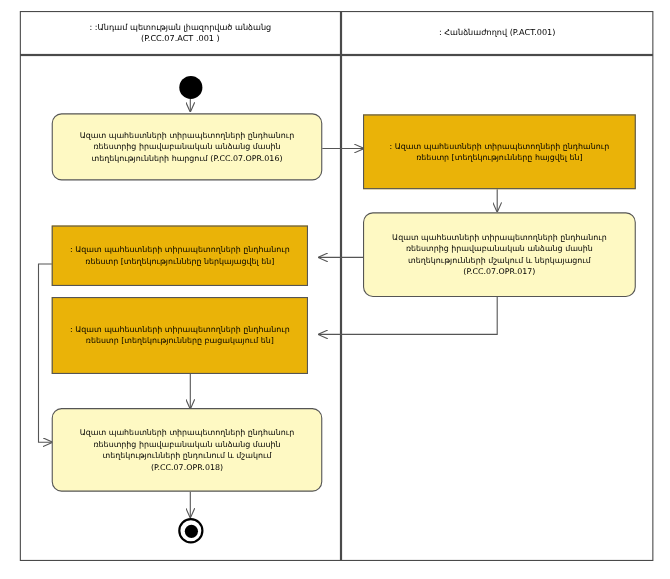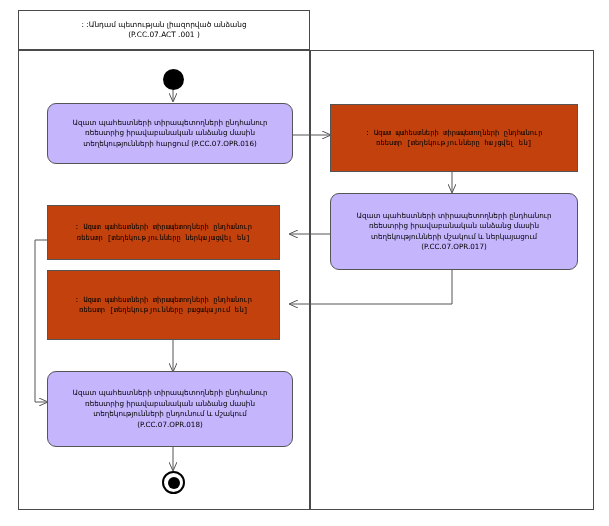--- a/index.html
+++ b/index.html
@@ -41,39 +41,38 @@
     line-height: 10px;
     color: #000000;
     text-align: center;
   }
   
   .action {
     position: absolute;
     box-sizing: border-box;
     border: 1px solid #555555;
     border-radius: 9px;
-    background: #c4b5fd;
+    background: #fef9c3;
     display: flex;
     align-items: center;
     justify-content: center;
     text-align: center;
     padding: 3px 21px;
   }
   .object-node {
     position: absolute;
     box-sizing: border-box;
     border: 1px solid #555555;
     border-radius: 0;
-    background: #c2410c;
+    background: #eab308;
     display: flex;
     align-items: center;
     justify-content: center;
     text-align: center;
     padding: 3px 7px;
-    font-family: Liberation Mono, monospace;
   }
   .node-text {
     font-size: 7.2px;
     line-height: 10.5px;
     color: #000000;
     text-align: center;
     white-space: pre-line;
   }
   
   .initial-node {
@@ -113,20 +112,23 @@
   }
 </style>
 </head>
 <body>
 
 <div id="canvas">
 
   <div class="lane-header" style="left:18px; top:10px; width:292px; height:40px;">
     <span class="lane-header-text" style="white-space:pre-line;">: :Անդամ պետության լիազորված անձանց
 (P.CC.07.ACT .001 )</span>
+  </div>
+  <div class="lane-header" style="left:310px; top:10px; width:284px; height:40px;">
+    <span class="lane-header-text" style="white-space:pre-line;">: Հանձնաժողով (P.ACT.001)</span>
   </div>
 
   <div class="lane-frame" style="left:18px; top:50px; width:292px; height:460px;"></div>
   <div class="lane-frame" style="left:310px; top:50px; width:284px; height:460px;"></div>
 
   <svg class="edge-svg" viewBox="0 0 609 526">
     <defs>
       <marker id="arrowhead" markerWidth="9" markerHeight="8" refX="8" refY="4" orient="auto" markerUnits="userSpaceOnUse">
         <path d="M0,0 L9,4 L0,8" fill="none" stroke="#555555" stroke-width="1"></path>
       </marker>

